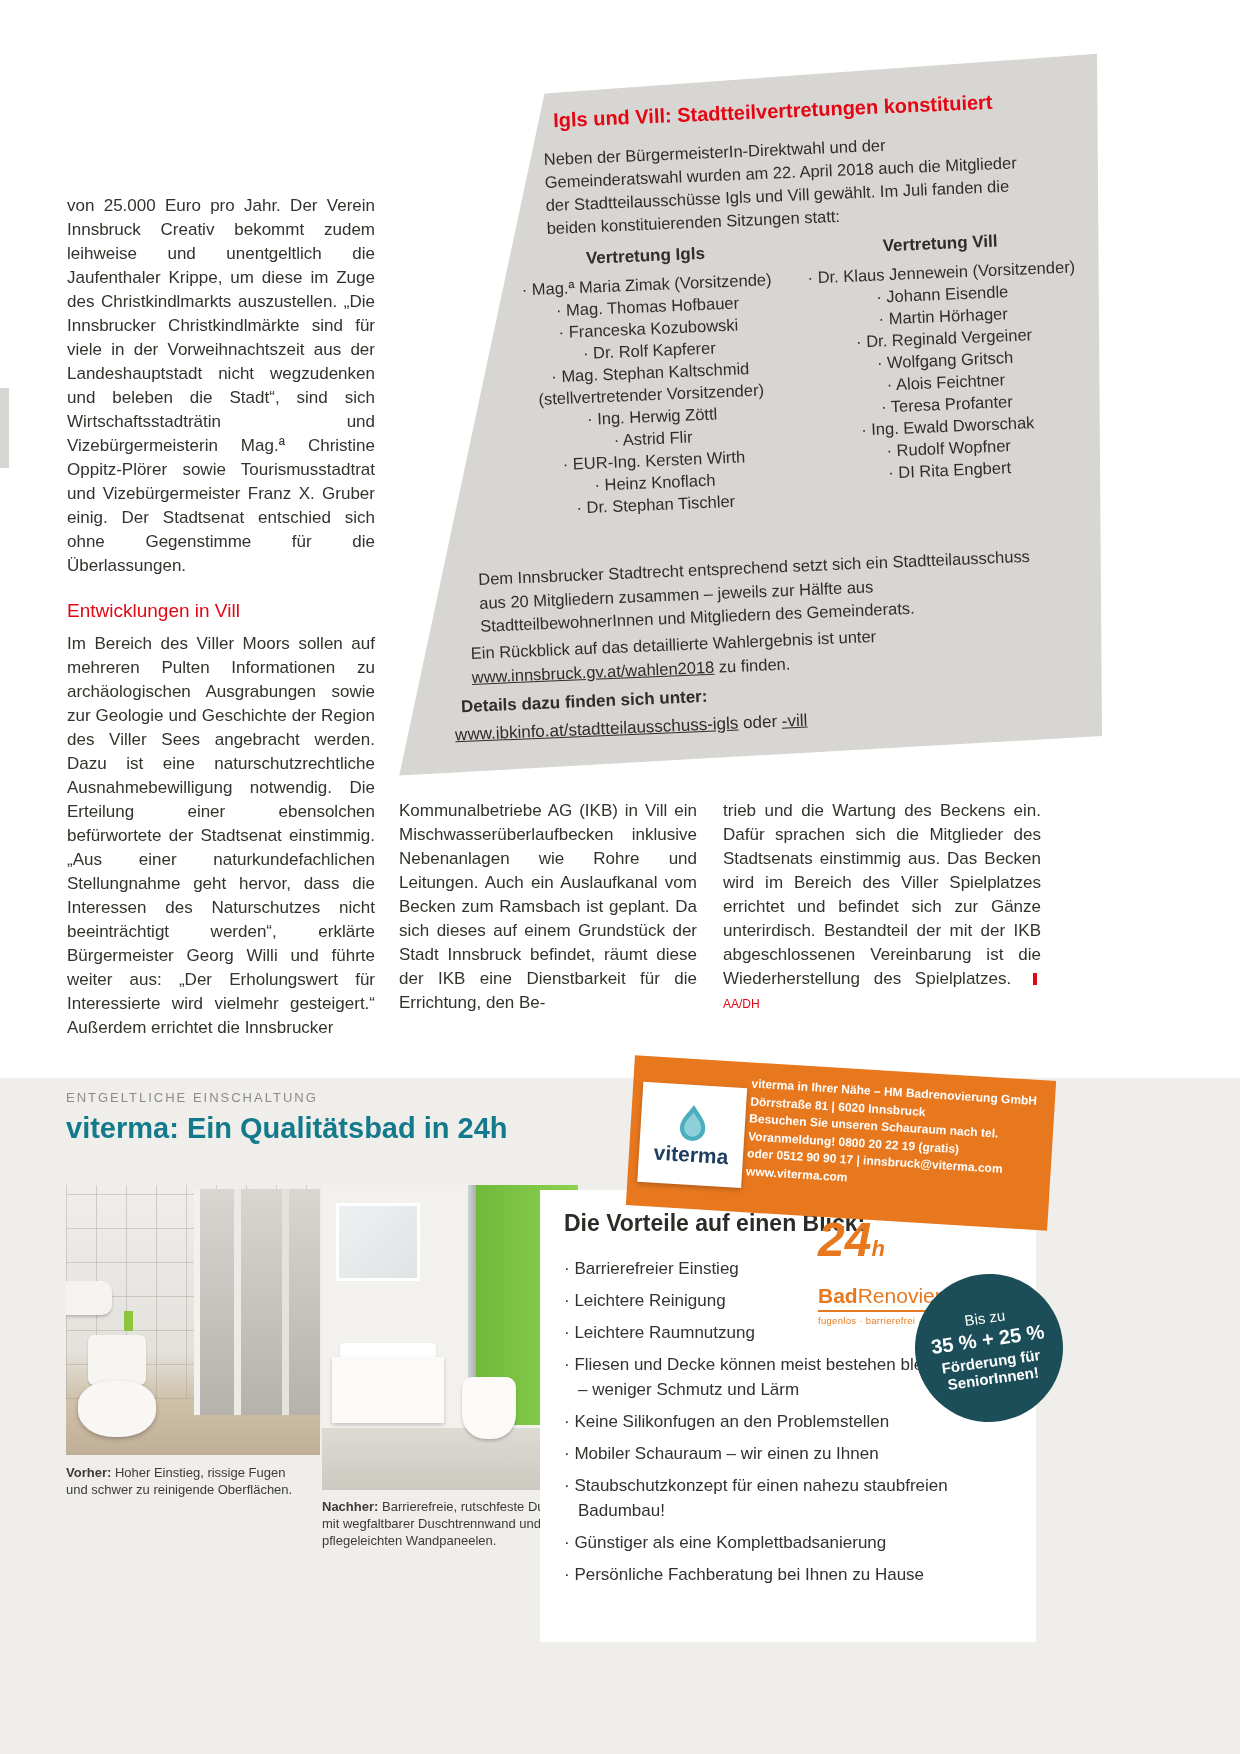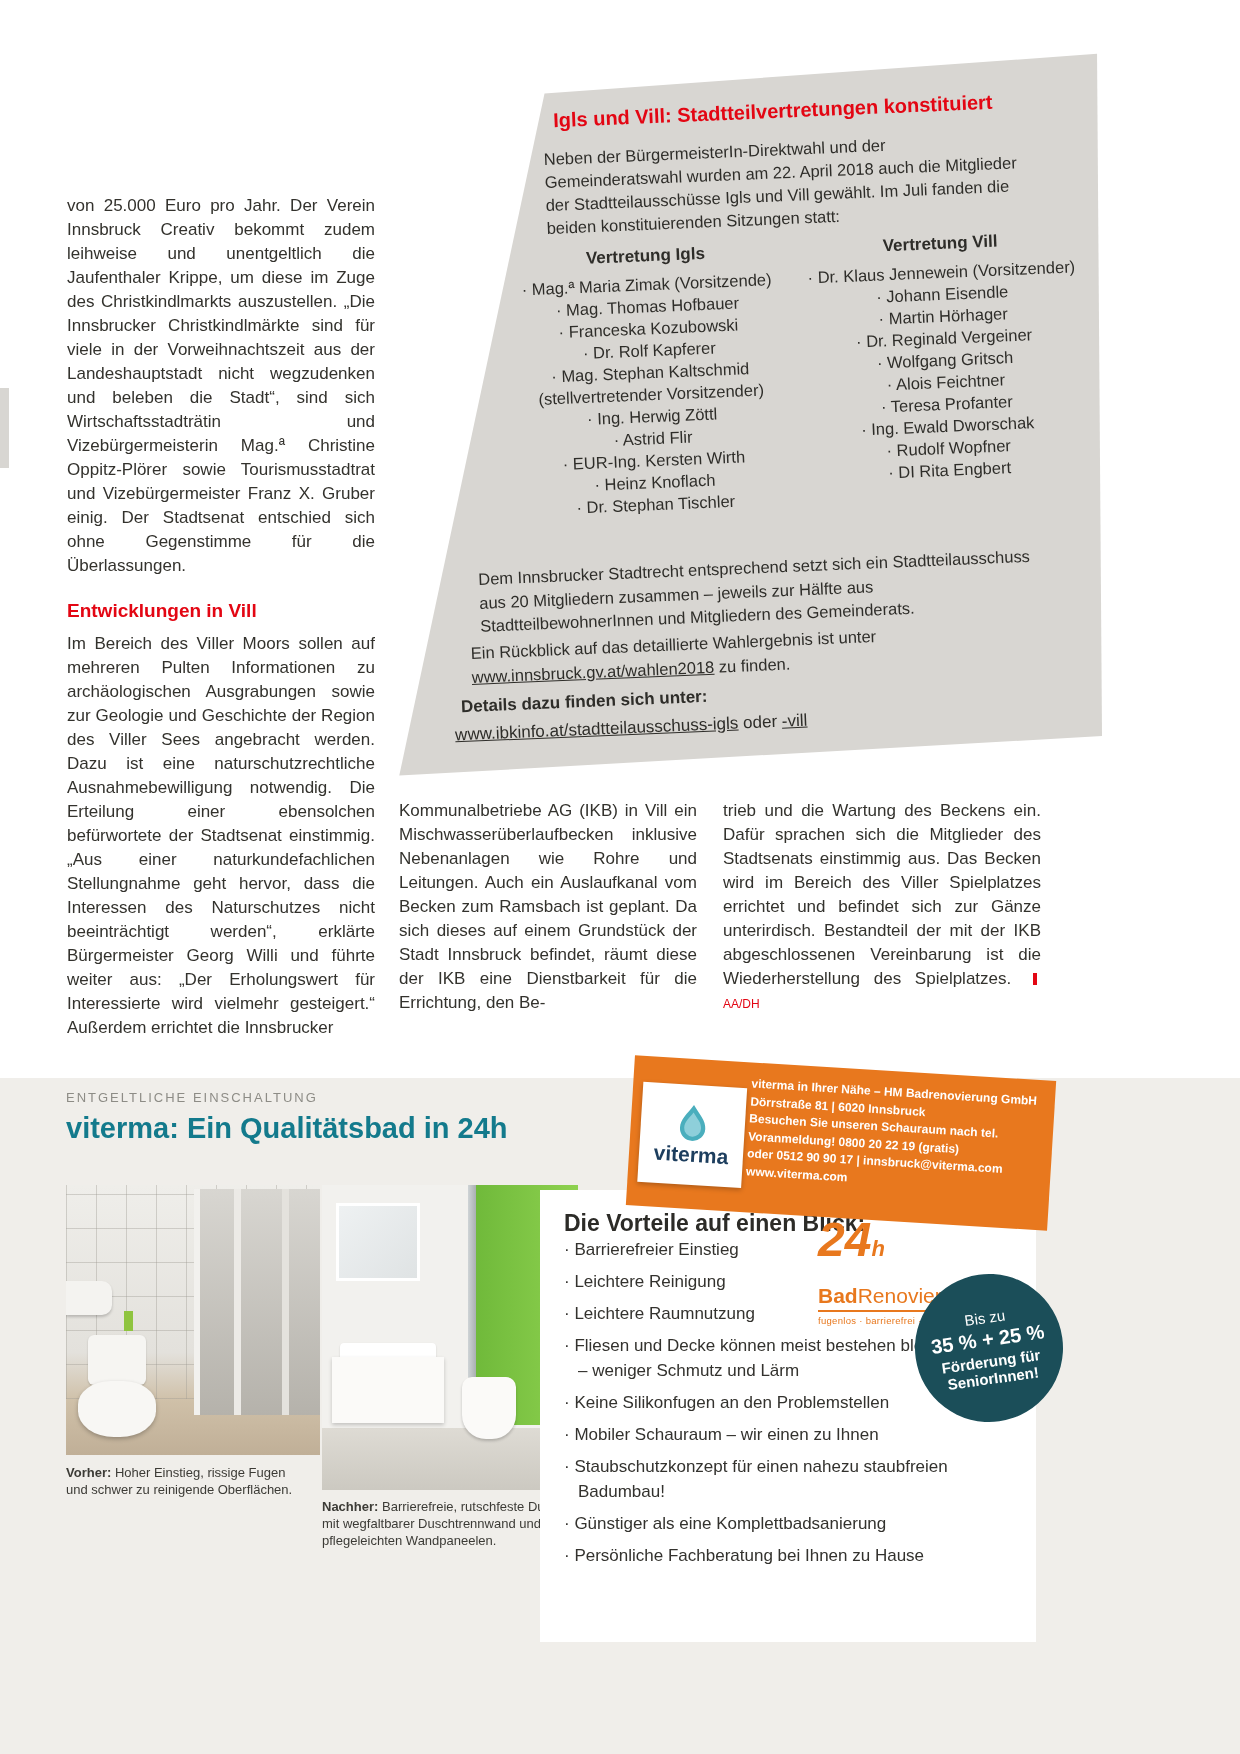--- a/index.html
+++ b/index.html
@@ -7,21 +7,21 @@
   .page {
     position:relative; width:1240px; height:1754px; overflow:hidden;
     background:#ffffff; color:#33322d;
     font-family:"Liberation Sans","DejaVu Sans",sans-serif;
   }
   
   .body-text { font-size:17px; line-height:24px; text-align:justify; margin:0; }
   .col-left  { position:absolute; left:67px;  top:194px; width:308px; }
   .col-mid   { position:absolute; left:399px; top:799px; width:298px; }
   .col-right { position:absolute; left:723px; top:799px; width:318px; }
-  .red-sub { color:#e30613; font-size:19px; font-weight:bold; margin:22px 0 10px 0; }
+  .red-sub { color:#e30613; font-size:19px; font-weight:normal; margin:22px 0 10px 0; }
   .credit-bar { display:inline-block; width:4px; height:12px; background:#e30613; margin:0 4px 0 8px; vertical-align:-1px; }
   .credit { color:#e30613; font-size:12px; font-weight:normal; }
   .left-tab { position:absolute; left:0; top:388px; width:9px; height:80px; background:#d8d6d2; }
 
   
   .gray-box {
     position:absolute; left:395px; top:48px; width:712px; height:732px;
     background:#d8d6d2; color:#2e2d29;
     clip-path:polygon(21% 6.2%, 98.6% 0.8%, 99.3% 94%, 0.6% 99.4%);
   }
@@ -80,21 +80,21 @@
     background:#e8781e; transform:rotate(3.5deg); z-index:4; }
   .banner-text { position:absolute; left:118px; top:13px; width:298px; color:#fff;
     font-size:12px; font-weight:bold; line-height:17.5px; }
   .viterma-logo { position:absolute; left:10px; top:26px; width:104px; height:100px; background:#ffffff;
     box-shadow:0 2px 5px rgba(0,0,0,.25); display:flex; flex-direction:column; align-items:center; justify-content:center; }
   .logo-text { color:#1d3e5e; font-size:21px; font-weight:bold; margin-top:2px; }
 
   
   .white-box { position:absolute; left:540px; top:112px; width:496px; height:452px; background:#ffffff; padding:20px 24px; }
   .benefits-title { margin:0; font-size:23px; font-weight:bold; color:#2c2b27; }
-  .benefits { margin-top:0; width:402px; }
+  .benefits { margin-top:19px; width:402px; }
   .benefit { font-size:17px; line-height:25px; padding-left:14px; text-indent:-14px; color:#33322e; }
   .benefit + .benefit { margin-top:7px; }
   .benefit::before { content:"· "; }
 
   
   .badge24 { position:absolute; right:26px; top:26px; width:192px; color:#e8781e; }
   .b24-top { line-height:1; }
   .b24-num { font-size:48px; font-weight:bold; font-style:italic; }
   .b24-h { font-size:22px; font-weight:bold; font-style:italic; }
   .b24-words { font-size:21px; border-bottom:2px solid #e8781e; padding-bottom:2px; margin-top:20px; }

